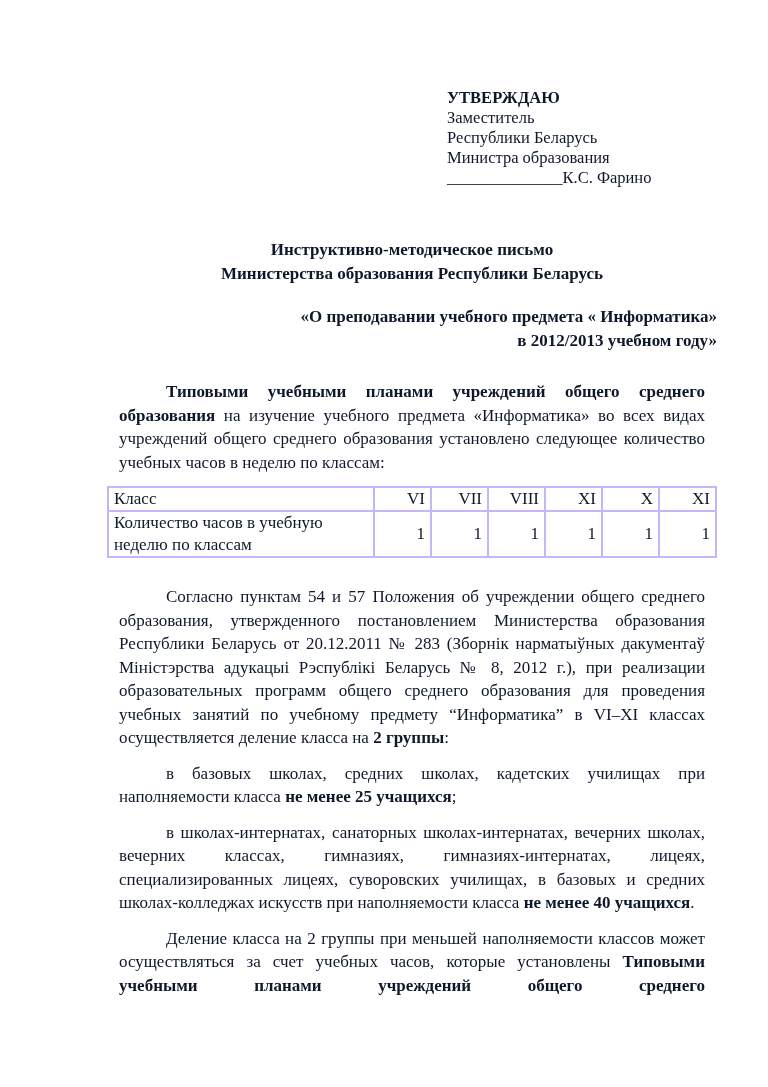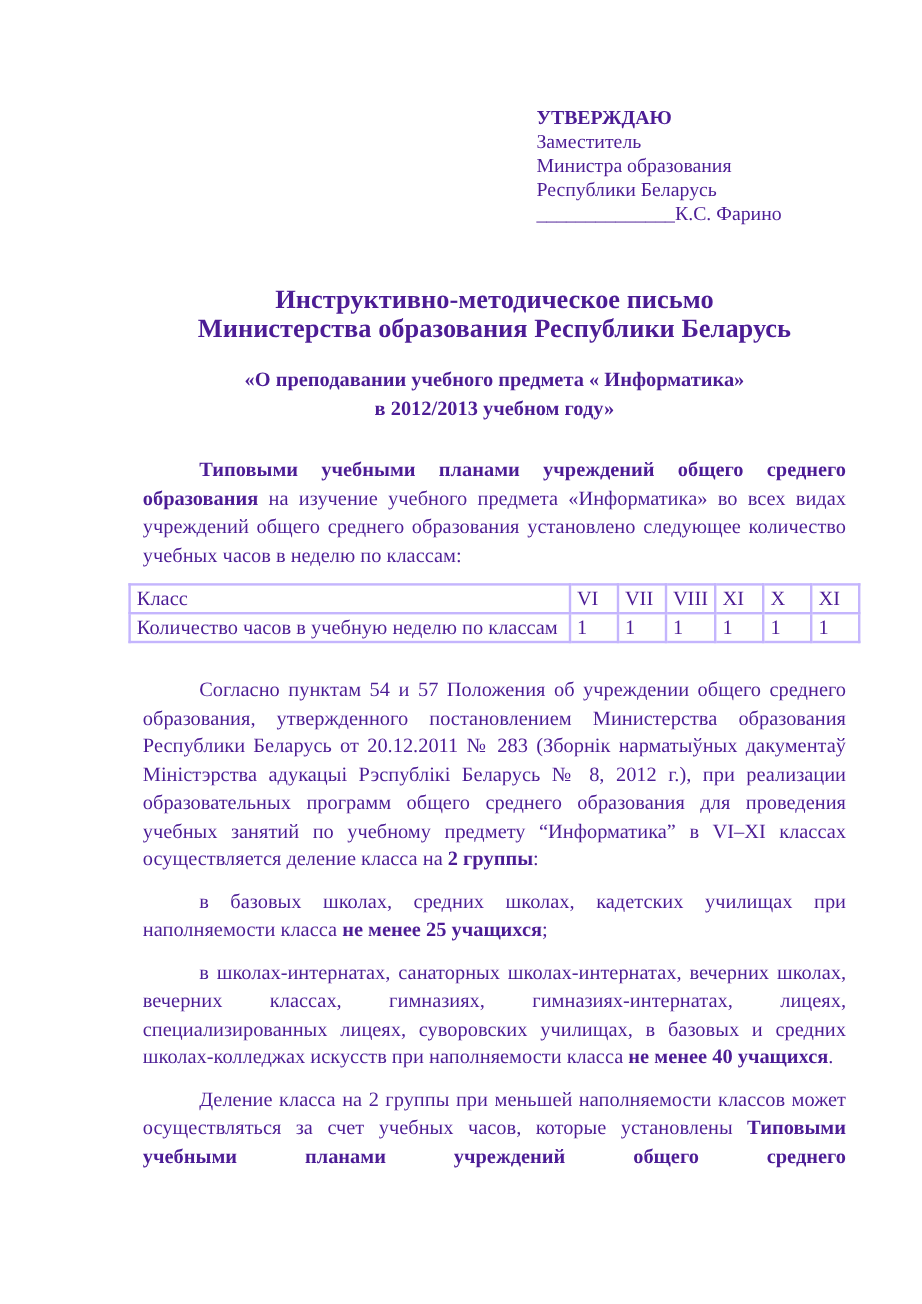--- a/index.html
+++ b/index.html
@@ -1,46 +1,46 @@
 <!DOCTYPE html>
 <html><head>
 <meta charset="utf-8">
 <style>
   * { box-sizing: border-box; }
   html, body { margin: 0; padding: 0; background: #ffffff; }
   .page {
     width: 768px;
     height: 1087px;
     background: #ffffff;
-    color: #4c1d95;
+    color: #0f172a;
     font-family: "Liberation Serif", "DejaVu Serif", serif;
     overflow: hidden;
     position: relative;
   }
   .approval {
     margin: 88px 30px 0 447px;
     font-size: 16.5px;
     line-height: 20px;
     white-space: nowrap;
   }
   .approval .ttl { font-weight: bold; }
   .content {
     margin-left: 107px;
     margin-right: 51px;
   }
   .doc-heading {
     margin-top: 50px;
     text-align: center;
     font-weight: bold;
-    font-size: 22px;
+    font-size: 17px;
     line-height: 24px;
   }
   .subject {
     margin-top: 19px;
-    text-align: center;
+    text-align: right;
     font-weight: bold;
     font-size: 17px;
     line-height: 24px;
   }
   .body-par {
     margin: 12px;
     font-size: 17px;
     line-height: 23.5px;
     text-align: justify;
     text-indent: 47px;
@@ -54,34 +54,34 @@
     margin-top: 3px;
     font-size: 17px;
     line-height: 22px;
   }
   table.hours-table td {
     border: 2px solid #c4b5fd;
     padding: 0 5px;
     vertical-align: middle;
   }
   table.hours-table td.num {
-    width: 40px;
-    text-align: left;
+    width: 57px;
+    text-align: right;
   }
 </style>
 </head>
 <body>
 
 <div class="page">
 
   <div class="approval">
     <div class="ttl">УТВЕРЖДАЮ</div>
     <div>Заместитель</div>
+    <div>Республики Беларусь</div>
     <div>Министра образования</div>
-    <div>Республики Беларусь</div>
     <div>______________К.С. Фарино</div>
   </div>
 
   <div class="content">
 
     <div class="doc-heading">
       <div>Инструктивно-методическое письмо</div>
       <div>Министерства образования Республики Беларусь</div>
     </div>
 

